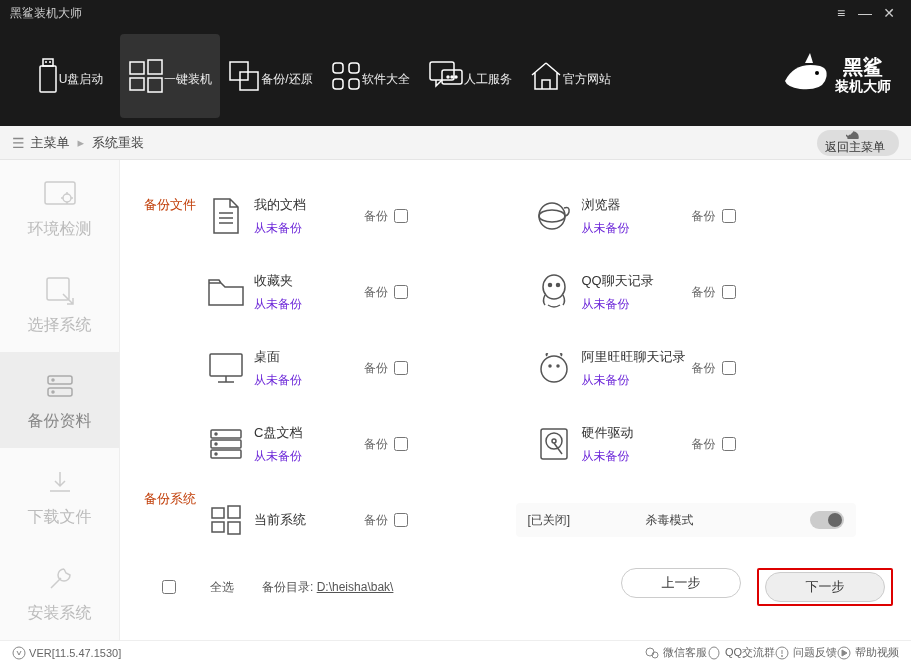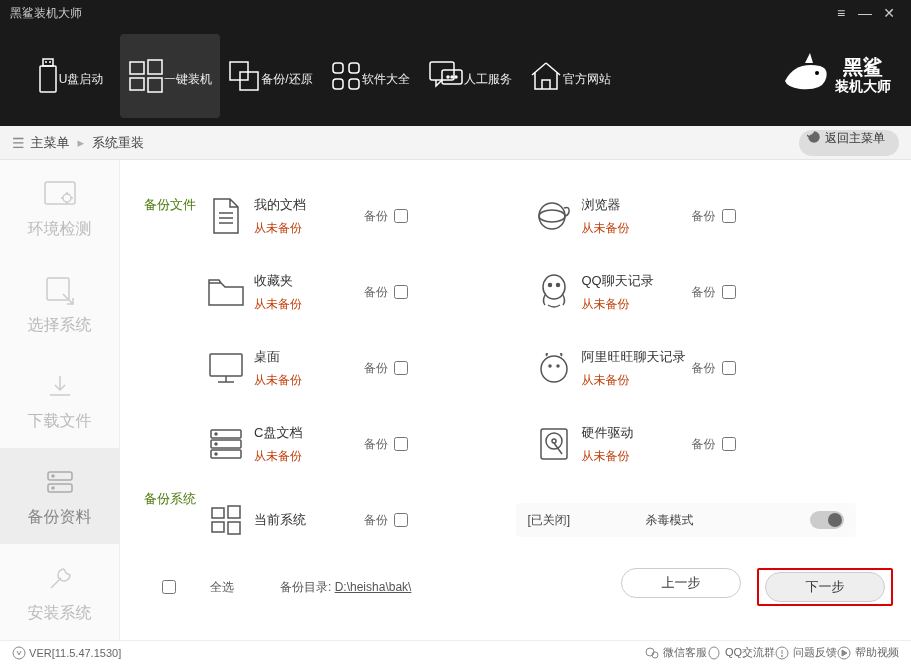--- a/index.html
+++ b/index.html
@@ -17,55 +17,55 @@
     .nav-item .nicon { height: 40px; display: flex; align-items: center; justify-content: center; }
     .nav-item .nlabel { margin-top: 6px; }
     .logo-area { margin-left: auto; display: flex; align-items: center; color: #fff; }
     .logo-text { font-size: 20px; font-weight: bold; margin-left: 8px; line-height: 1.1; }
     .logo-sub { font-size: 14px; font-weight: bold; }
     
     
     .breadcrumb { height: 34px; background: #f4f4f4; display: flex; align-items: center; padding: 0 12px; font-size: 13px; color: #444; border-bottom: 1px solid #e5e5e5; }
     .bc-icon { margin-right: 6px; font-size: 14px; color: #888; }
     .bc-sep { margin: 0 8px; color: #aaa; }
-    .back-main { margin-left: auto; background: #ddd; border-radius: 14px; height: 26px; padding: 0 14px 0 8px; display: flex; align-items: flex-start; font-size: 12px; cursor: pointer; color: #333; }
+    .back-main { margin-left: auto; background: #ddd; border-radius: 14px; height: 26px; padding: 0 14px 0 8px; display: flex; align-items: center; font-size: 12px; cursor: pointer; color: #333; flex-direction: column; }
     .back-main svg { margin-right: 4px; }
     
     
     .body { display: flex; height: 480px; }
     .sidebar { width: 120px; background: #fafafa; border-right: 1px solid #eee; }
     .side-item { height: 96px; display: flex; flex-direction: column; align-items: center; justify-content: center; color: #bbb; font-size: 16px; cursor: pointer; }
     .side-item.active { background: #ededed; color: #888; }
     .side-icon { height: 36px; display: flex; align-items: center; justify-content: center; }
     .side-label { margin-top: 6px; }
     
     .main { flex: 1; padding: 18px 18px 10px 18px; position: relative; }
     
-    .section-label { font-size: 13px; color: #4d7c0f; position: absolute; }
+    .section-label { font-size: 13px; color: #c2410c; position: absolute; }
     .sec-files { top: 36px; left: 24px; }
     .sec-system { top: 330px; left: 24px; }
     
     .row { display: flex; align-items: center; height: 76px; }
     .col { display: flex; align-items: center; flex: 1; }
     .iicon { width: 56px; display: flex; justify-content: center; margin-left: 60px; }
     .iicon2 { width: 56px; display: flex; justify-content: center; margin-left: 10px; }
     .txtcol { width: 110px; }
     .item-title { font-size: 13px; color: #333; }
-    .item-sub { font-size: 12px; color: #c2410c; margin-top: 6px; }
+    .item-sub { font-size: 12px; color: #6d28d9; margin-top: 6px; }
     .chk { display: flex; align-items: center; font-size: 12px; color: #666; }
     .chk input { margin-left: 6px; width: 14px; height: 14px; }
     
     .antivirus { display: flex; align-items: center; padding: 8px 12px; background: #fafafa; width: 340px; font-size: 12px; color: #444; border-radius: 4px; gap: 36px; }
     .toggle { margin-left: auto; width: 34px; height: 18px; background: #ccc; border-radius: 9px; position: relative; }
     .toggle::after { content: ''; position: absolute; right: 2px; top: 2px; width: 14px; height: 14px; background: #666; border-radius: 50%; }
     
     .bottom-row { display: flex; align-items: center; margin-top: 10px; padding-left: 24px; }
     .selall { display: flex; align-items: center; font-size: 12px; color: #555; gap: 28px; }
     .selall input { margin-right: 6px; width: 14px; height: 14px; }
-    .bdir { margin-left: 46px; font-size: 12px; color: #555; }
+    .bdir { margin-left: 28px; font-size: 12px; color: #555; }
     .bdir a { color: #555; text-decoration: underline; }
     .btns { margin-left: auto; display: flex; gap: 16px; }
     .btn { width: 120px; height: 30px; border: 1px solid #ccc; border-radius: 15px; background: #fff; font-size: 13px; color: #333; display: flex; align-items: center; justify-content: center; cursor: pointer; }
     .btn.next { background: #eee; }
     .next-wrap { border: 2px solid #d00; padding: 2px 6px; border-radius: 2px; }
     
     .footer { height: 24px; border-top: 1px solid #eee; display: flex; align-items: center; padding: 0 12px; font-size: 11px; color: #666; }
     .foot-left { display: flex; align-items: center; }
     .foot-right { margin-left: auto; display: flex; gap: 0; }
     .foot-link { display: flex; align-items: center; gap: 4px; cursor: pointer; }
@@ -186,42 +186,42 @@
     </div>
     <div class="side-item">
       <div class="side-icon">
           <svg width="30" height="30" stroke="#ccc" stroke-width="1.5" fill="none">
             <rect x="2" y="2" width="22" height="22" rx="2"></rect>
             <path d="M18 18 L28 28 M28 22 L28 28 L22 28"></path>
           </svg>
         </div>
       <div class="side-label">选择系统</div>
     </div>
-    <div class="side-item">
-      <div class="side-icon">
-          <svg width="28" height="28" stroke="#ccc" stroke-width="1.5" fill="none">
-            <path d="M14 3 V17 M9 12 L14 17 L19 12 M4 22 H24"></path>
-          </svg>
-        </div>
-      <div class="side-label">下载文件</div>
-    </div>
     <div class="side-item active">
       <div class="side-icon">
           <svg width="30" height="30" stroke="#aaa" stroke-width="1.5" fill="none">
             <rect x="3" y="4" width="24" height="8" rx="2"></rect>
             <rect x="3" y="16" width="24" height="8" rx="2"></rect>
             <circle cx="8" cy="8" r="1"></circle>
             <circle cx="8" cy="20" r="1"></circle>
           </svg>
         </div>
       <div class="side-label">备份资料</div>
     </div>
     <div class="side-item">
       <div class="side-icon">
           <svg width="28" height="28" stroke="#ccc" stroke-width="1.5" fill="none">
+            <path d="M14 3 V17 M9 12 L14 17 L19 12 M4 22 H24"></path>
+          </svg>
+        </div>
+      <div class="side-label">下载文件</div>
+    </div>
+    <div class="side-item">
+      <div class="side-icon">
+          <svg width="28" height="28" stroke="#ccc" stroke-width="1.5" fill="none">
             <path d="M18 4 A6 6 0 1 0 24 10 L20 8 L18 4 M15 13 L5 23"></path>
           </svg>
         </div>
       <div class="side-label">安装系统</div>
     </div>
   </div>
 
   <div class="main">
     <div class="section-label sec-files">备份文件</div>
 

